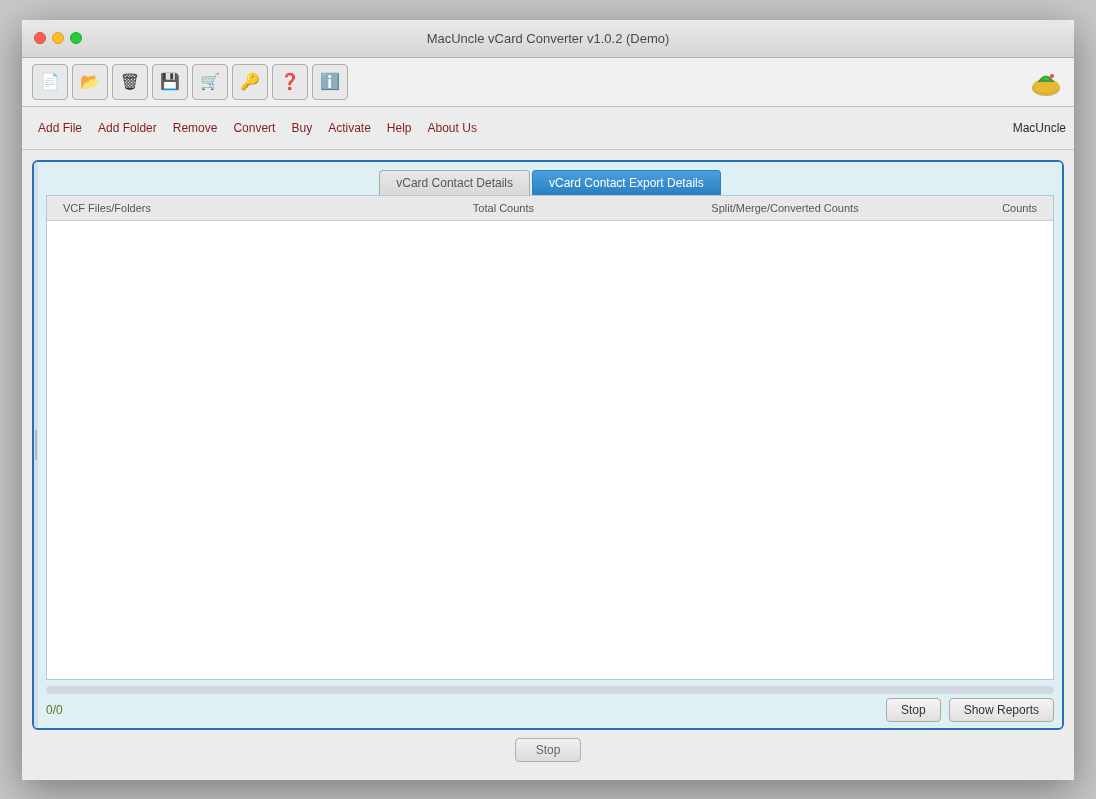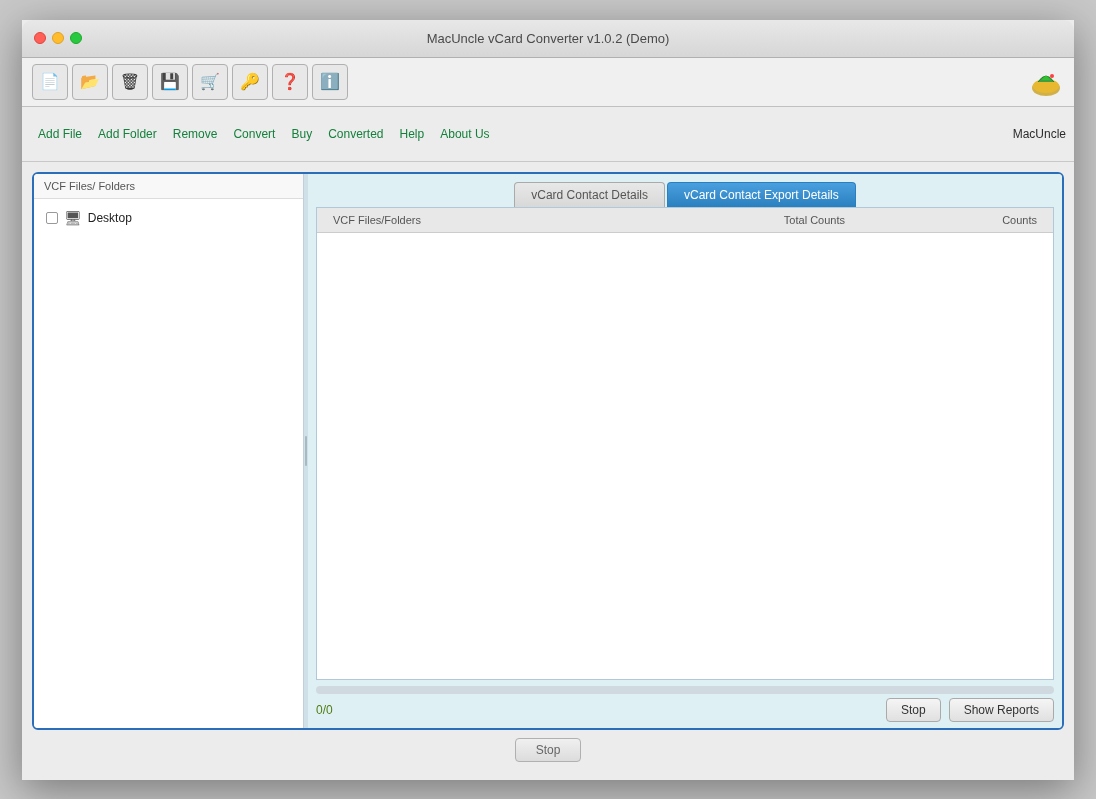--- a/index.html
+++ b/index.html
@@ -91,23 +91,23 @@
     
     .menu-bar {
       background: #ececec;
       border-bottom: 1px solid #c8c8c8;
       display: flex;
       align-items: center;
       padding: 2px 8px;
       gap: 0;
     }
     .menu-item {
-      padding: 18px 8px;
-      font-size: 12px;
-      color: #15803d;
+      padding: 12px 8px;
+      font-size: 12px;
+      color: #7f1d1d;
       cursor: pointer;
       border-radius: 3px;
     }
     .menu-item-right {
       margin-left: auto;
       font-size: 12px;
       color: #2c2c2c;
     }
     
     .main-content {
@@ -366,53 +366,44 @@
       </svg>
     </div>
   </div>
 
   <div class="menu-bar">
     <span class="menu-item">Add File</span>
     <span class="menu-item">Add Folder</span>
     <span class="menu-item">Remove</span>
     <span class="menu-item">Convert</span>
     <span class="menu-item">Buy</span>
-    <span class="menu-item">Converted</span>
+    <span class="menu-item">Activate</span>
     <span class="menu-item">Help</span>
     <span class="menu-item">About Us</span>
     <span class="menu-item-right">MacUncle</span>
   </div>
 
   <div class="main-content">
     <div class="content-area">
 
-      <div class="left-panel">
-        <div class="left-panel-header">VCF Files/ Folders</div>
-        <div class="left-panel-content">
-          <div class="tree-item">
-            <div class="checkbox"></div>
-            <span class="monitor-icon">🖥</span>
-            <span class="tree-item-label">Desktop</span>
-          </div>
-        </div>
-      </div>
 
       <div class="panel-divider"></div>
 
       <div class="right-panel">
 
         <div class="tabs-bar">
           <div class="tab inactive">vCard Contact Details</div>
           <div class="tab active">vCard Contact Export Details</div>
         </div>
 
         <div class="table-area">
           <div class="table-header">
             <span class="th th-vcf">VCF Files/Folders</span>
             <span class="th th-total">Total Counts</span>
+            <span class="th th-split">Split/Merge/Converted Counts</span>
             <span class="th th-status">Counts</span>
           </div>
           <div class="table-body"></div>
         </div>
 
         <div class="bottom-bar">
           <div class="progress-bar-container">
             <div class="progress-bar-fill"></div>
           </div>
           <div class="bottom-controls">

